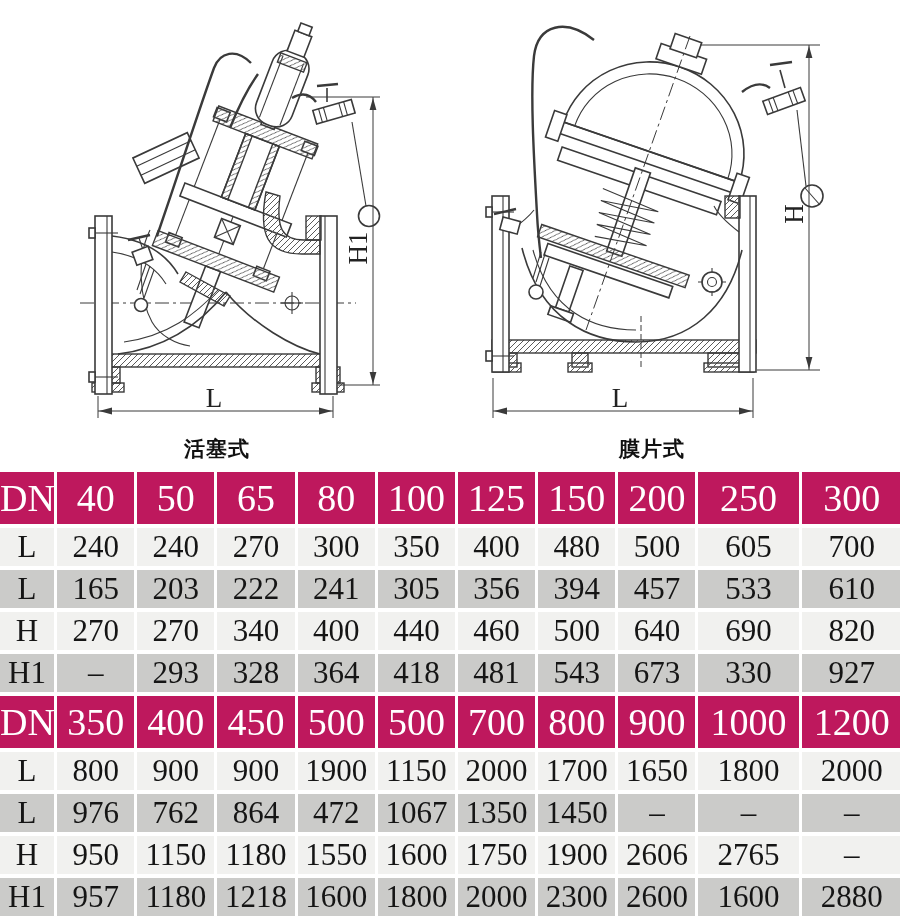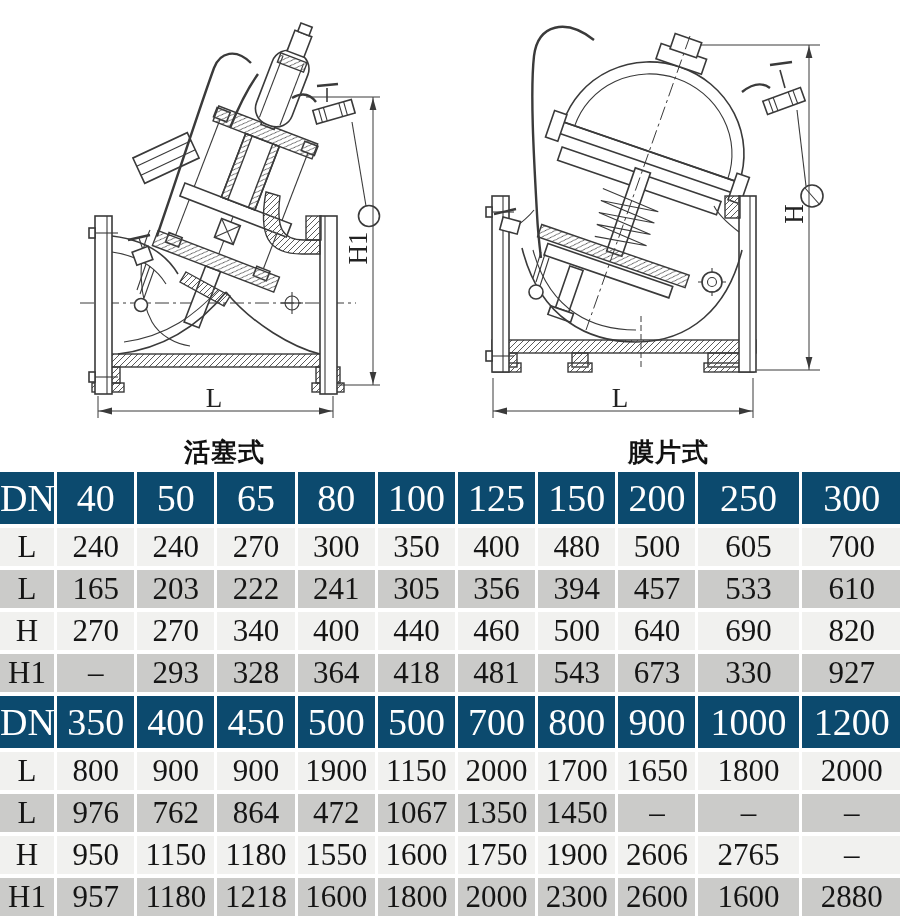--- a/index.html
+++ b/index.html
@@ -1,27 +1,27 @@
 <!DOCTYPE html>
 <html><head>
 <meta charset="utf-8">
 <style>
   html,body{margin:0;padding:0;background:#ffffff;}
   body{width:900px;height:921px;overflow:hidden;font-family:"Liberation Serif","DejaVu Serif",serif;}
   .drawings{position:relative;width:900px;height:468px;background:#fff;}
   .drawings svg{position:absolute;left:0;top:0;}
   .caption{position:absolute;font-family:"Liberation Sans","DejaVu Sans",sans-serif;
-           font-weight:bold;font-size:26px;letter-spacing:1px;color:#111;}
+           font-weight:bold;font-size:21px;letter-spacing:1px;color:#111;}
   #cap-piston{left:184px;top:435px;}
-  #cap-diaphragm{left:619px;top:435px;margin-left:9px;}
+  #cap-diaphragm{left:619px;top:435px;}
 
   table.dims{border-collapse:separate;border-spacing:3px 4px;table-layout:fixed;
              width:908px;margin-left:-3px;margin-top:0;}
   table.dims td{text-align:center;vertical-align:middle;overflow:hidden;white-space:nowrap;padding:0;}
-  tr.hdr td{background:#0c4a6e;color:#ffffff;font-size:38px;height:52px;line-height:52px;}
+  tr.hdr td{background:#be185d;color:#ffffff;font-size:38px;height:52px;line-height:52px;}
   tr.light td{background:#f1f1ef;color:#151515;font-size:31px;height:38px;line-height:38px;}
   tr.dark td{background:#cbcbc9;color:#151515;font-size:31px;height:38px;line-height:38px;}
 
   .ln{stroke:#3a3a3a;fill:none;stroke-width:1.6;}
   .lnt{stroke:#3a3a3a;fill:none;stroke-width:1.1;}
   .tube{stroke:#3a3a3a;fill:none;stroke-width:2.4;}
   .wh{stroke:#3a3a3a;fill:#ffffff;stroke-width:1.6;}
   .ht{stroke:#3a3a3a;fill:url(#hat);stroke-width:1.4;}
   .dim{stroke:#3a3a3a;fill:none;stroke-width:1;}
   .arr{fill:#3a3a3a;stroke:none;}

